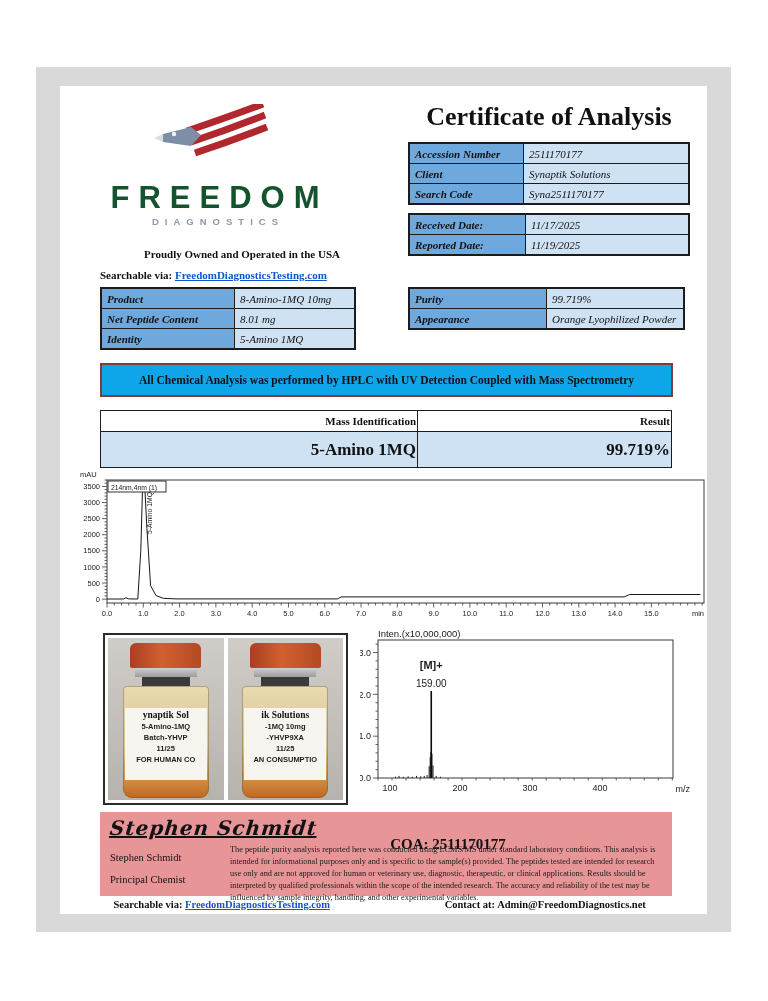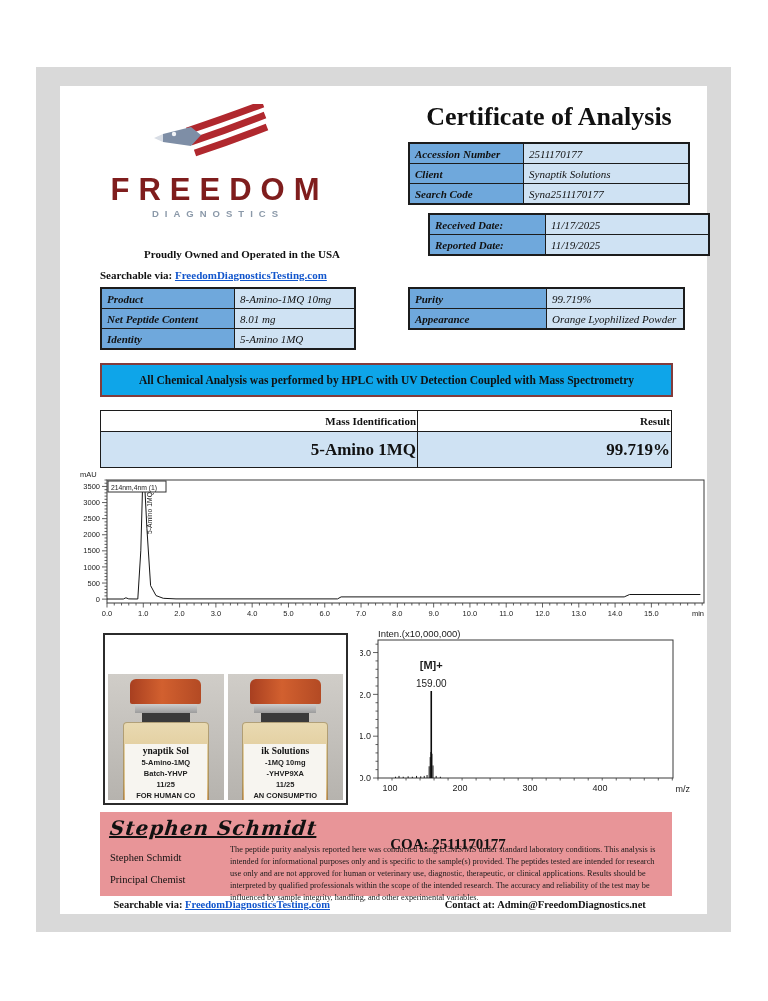--- a/index.html
+++ b/index.html
@@ -5,21 +5,21 @@
   html,body{margin:0;padding:0;}
   body{width:768px;height:1001px;background:#ffffff;position:relative;
        font-family:"Liberation Serif",serif;color:#111;}
   .abs{position:absolute;}
   #frame{position:absolute;left:36px;top:67px;width:695px;height:865px;background:#d9d9d9;}
   #page{position:absolute;left:60px;top:86px;width:647px;height:828px;background:#ffffff;}
 
   
   .logo-wrap{left:30px;top:18px;width:250px;text-align:center;}
   .brand{font-family:"Liberation Sans",sans-serif;font-weight:bold;font-size:31px;
-         letter-spacing:9px;color:#7f1d1d;line-height:1.0;margin-top:2px;text-indent:9px;}
+         letter-spacing:9px;color:#14532d;line-height:1.0;margin-top:10px;text-indent:9px;}
   .brand-sub{font-family:"Liberation Sans",sans-serif;font-weight:bold;font-size:9.5px;
          letter-spacing:6px;color:#8b99a9;margin-top:3px;text-indent:6px;}
   .tagline{left:30px;top:162px;width:250px;text-align:right;font-weight:bold;font-size:11px;}
   .searchable{left:40px;top:183px;font-weight:bold;font-size:11px;}
   a.link{color:#1155cc;text-decoration:underline;font-weight:bold;}
 
   
   .coa-title{left:348px;top:16px;width:282px;text-align:center;font-size:26px;font-weight:bold;}
 
   
@@ -36,21 +36,21 @@
 
   
   table.mtbl{border-collapse:collapse;table-layout:fixed;width:572px;border:1px solid #1c1c1c;}
   table.mtbl td{border:1px solid #1c1c1c;text-align:right;overflow:hidden;}
   table.mtbl tr.hd td{background:#ffffff;font-weight:bold;font-size:11px;height:18px;}
   table.mtbl tr.bd td{background:#cfe2f3;font-weight:bold;font-size:17px;height:33px;}
 
   
   .photobox{left:43px;top:547px;width:245px;height:172px;background:#fff;
             border:2px solid #2b2b2b;box-sizing:border-box;display:flex;gap:4px;padding:3px;}
-  .photo{flex:1;background:linear-gradient(#d0cdc8,#b6b3ae);position:relative;overflow:hidden;margin-top:36px;}
+  .photo{flex:1;background:linear-gradient(#d0cdc8,#b6b3ae);position:relative;overflow:hidden;}
   .vial{position:absolute;left:50%;transform:translateX(-50%);top:5px;width:86px;}
   .cap{height:25px;width:82%;margin:0 auto;border-radius:6px 6px 2px 2px;
        background:linear-gradient(90deg,#a83f20,#d2602f 45%,#b34a24);}
   .ring{height:9px;width:72%;margin:0 auto;background:linear-gradient(#cfcfcf,#9c9c9c);}
   .neck{height:9px;width:56%;margin:0 auto;background:#3a3a3a;}
   .vbody{height:112px;border-radius:4px 4px 9px 9px;position:relative;
          background:linear-gradient(#e9dab2 0%,#dcc18a 55%,#ce8a42 85%,#c2661f 100%);
          box-shadow:inset 0 0 0 1px rgba(110,90,50,.45);}
   .vlabel{position:absolute;left:2px;right:2px;top:22px;height:72px;background:#f7f5f0;
           overflow:hidden;text-align:center;padding-top:2px;box-sizing:border-box;}
@@ -112,21 +112,21 @@
       <td class="lbl">Client</td>
       <td class="val">Synaptik Solutions</td>
     </tr>
     <tr>
       <td class="lbl">Search Code</td>
       <td class="val">Syna2511170177</td>
     </tr>
   </tbody>
     </table>
 
-  <table class="ctbl abs" style="left:348px;top:127px;width:282px;margin-left:20px;">
+  <table class="ctbl abs" style="left:348px;top:127px;width:282px;">
     <tbody>
         <tr>
       <td class="lbl" style="width:105px;">Received Date:</td>
       <td class="val">11/17/2025</td>
     </tr>
     <tr>
       <td class="lbl">Reported Date:</td>
       <td class="val">11/19/2025</td>
     </tr>
   </tbody>

